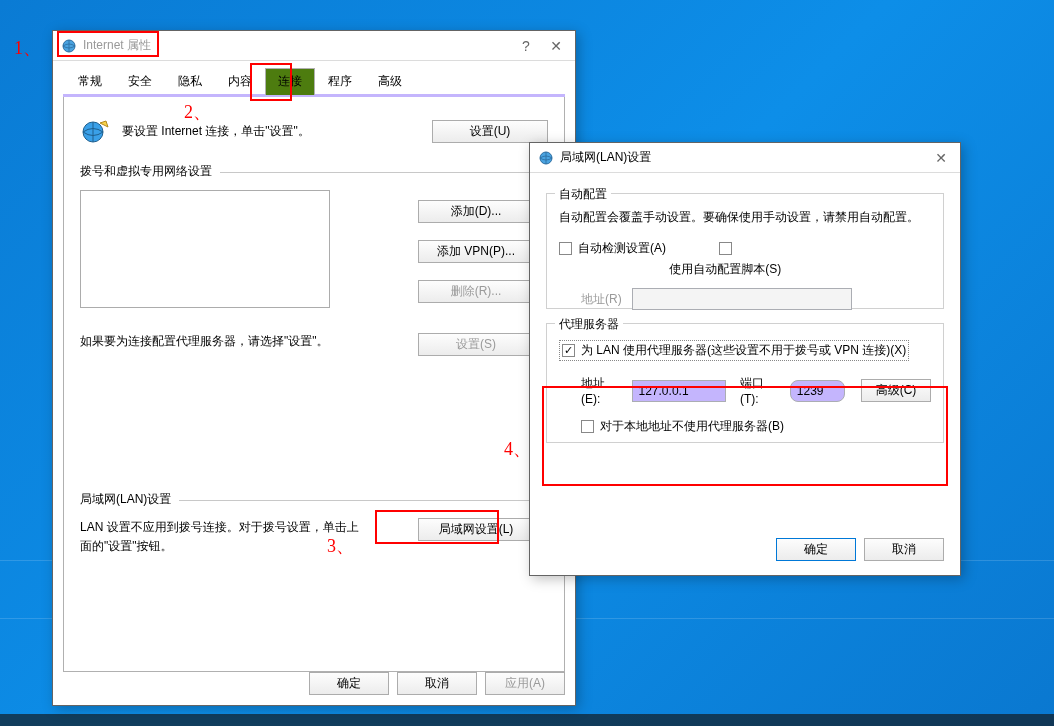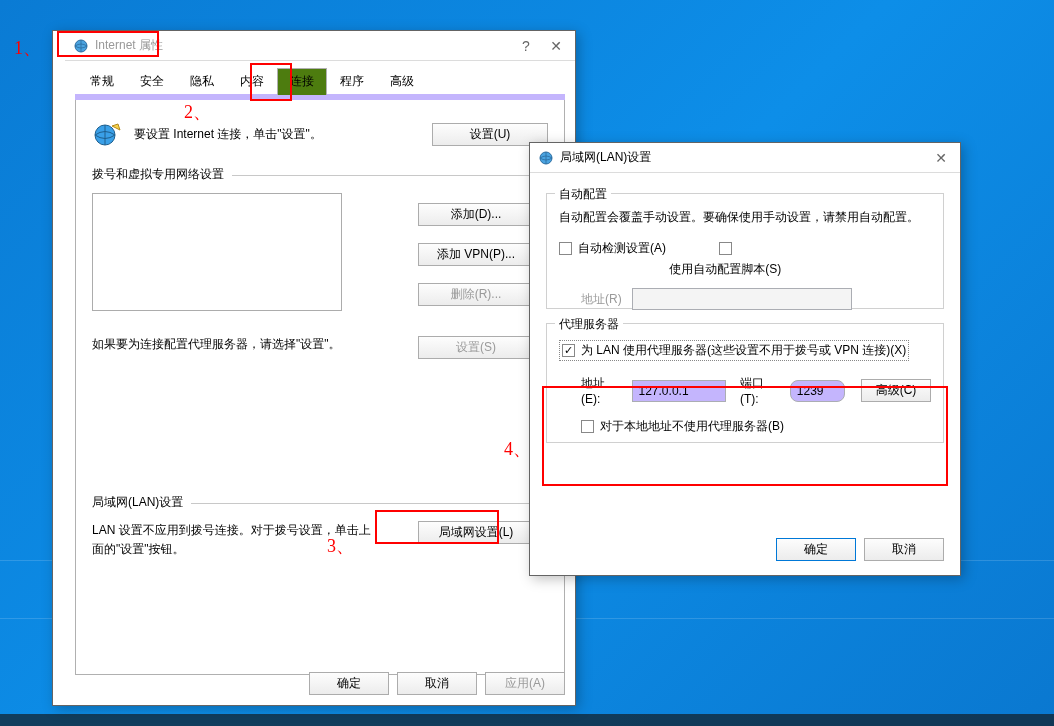--- a/index.html
+++ b/index.html
@@ -40,28 +40,28 @@
   }
   .titlebar .title { flex: 1; color: #888; font-size: 12px; }
   .titlebar .sysbtn {
     width: 30px; height: 28px;
     display:inline-flex; align-items:center; justify-content:center;
     color:#666; font-size:14px;
   }
 
   
   #dlg-inet {
-    left: 52px; top: 30px; width: 524px; height: 676px; padding-left: 12px;
+    left: 52px; top: 30px; width: 524px; height: 676px;
   }
   #dlg-inet .titlebar .title { color:#999; }
   #dlg-inet .body { padding: 6px 10px 10px 10px; }
 
   .tabs-strip {
     display:flex; align-items:flex-end;
-    border-bottom:6px solid #c4b5fd;
+    border-bottom:3px solid #c4b5fd;
     padding-left:2px;
   }
   .tab {
     padding: 4px 12px 5px 12px;
     border:1px solid transparent;
     border-bottom:none;
     margin-right:0;
     position:relative;
     top:1px;
     color:#000;

